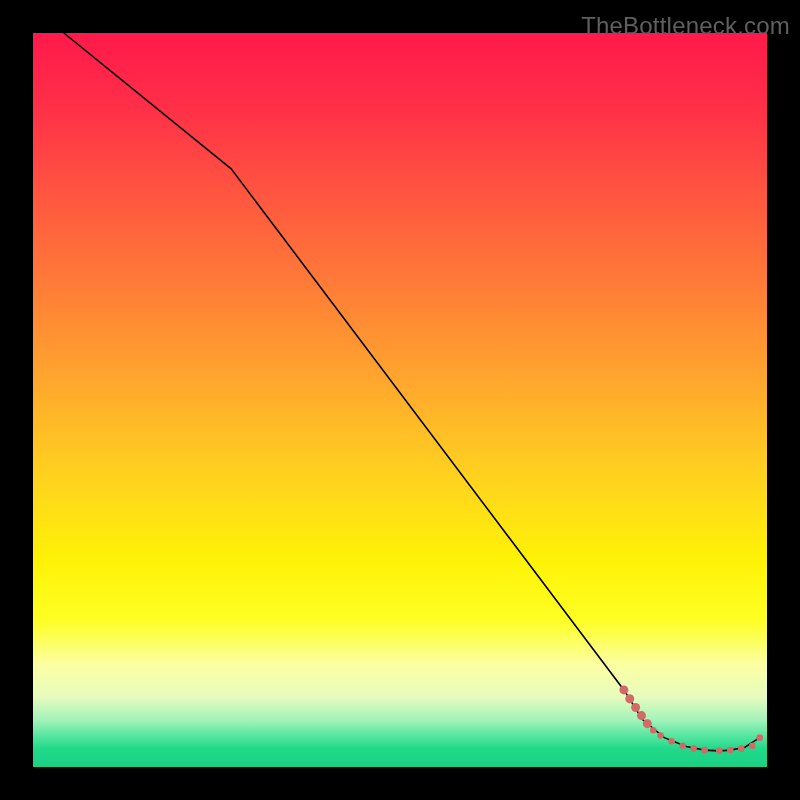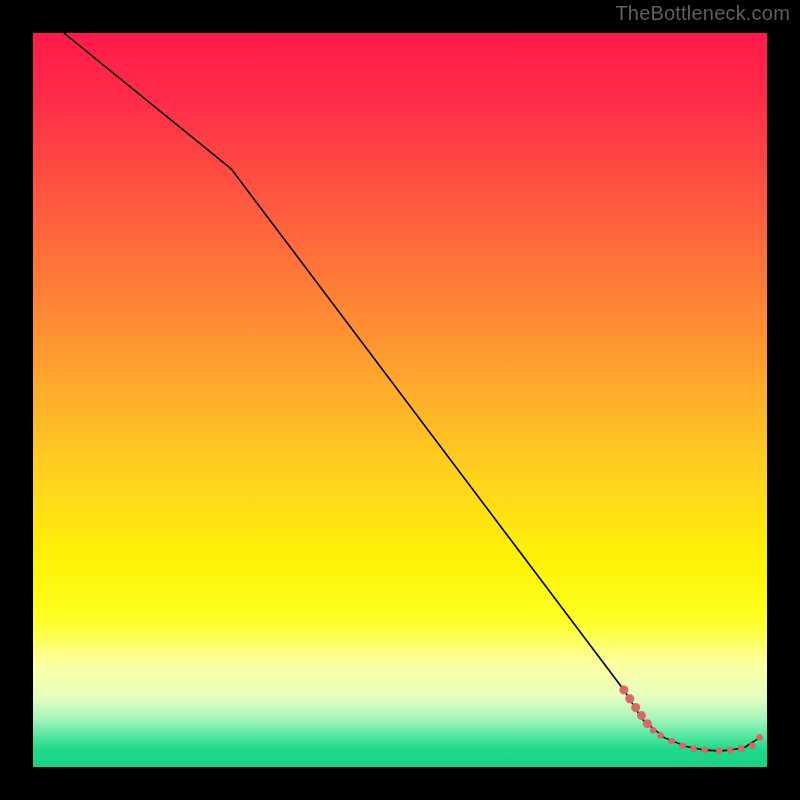--- a/index.html
+++ b/index.html
@@ -11,24 +11,24 @@
     font-family: Arial, Helvetica, sans-serif;
   }
   .frame {
     position: relative;
     width: 800px;
     height: 800px;
     background: #000;
   }
   .watermark {
     position: absolute;
-    top: 2px;
+    top: 12px;
     right: 10px;
     color: #5f5f5f;
-    font-size: 20px;
+    font-size: 24px;
     font-weight: 500;
     letter-spacing: 0.2px;
     z-index: 4;
   }
   
   .plot {
     position: absolute;
     left: 33px;
     top: 33px;
     width: 734px;

